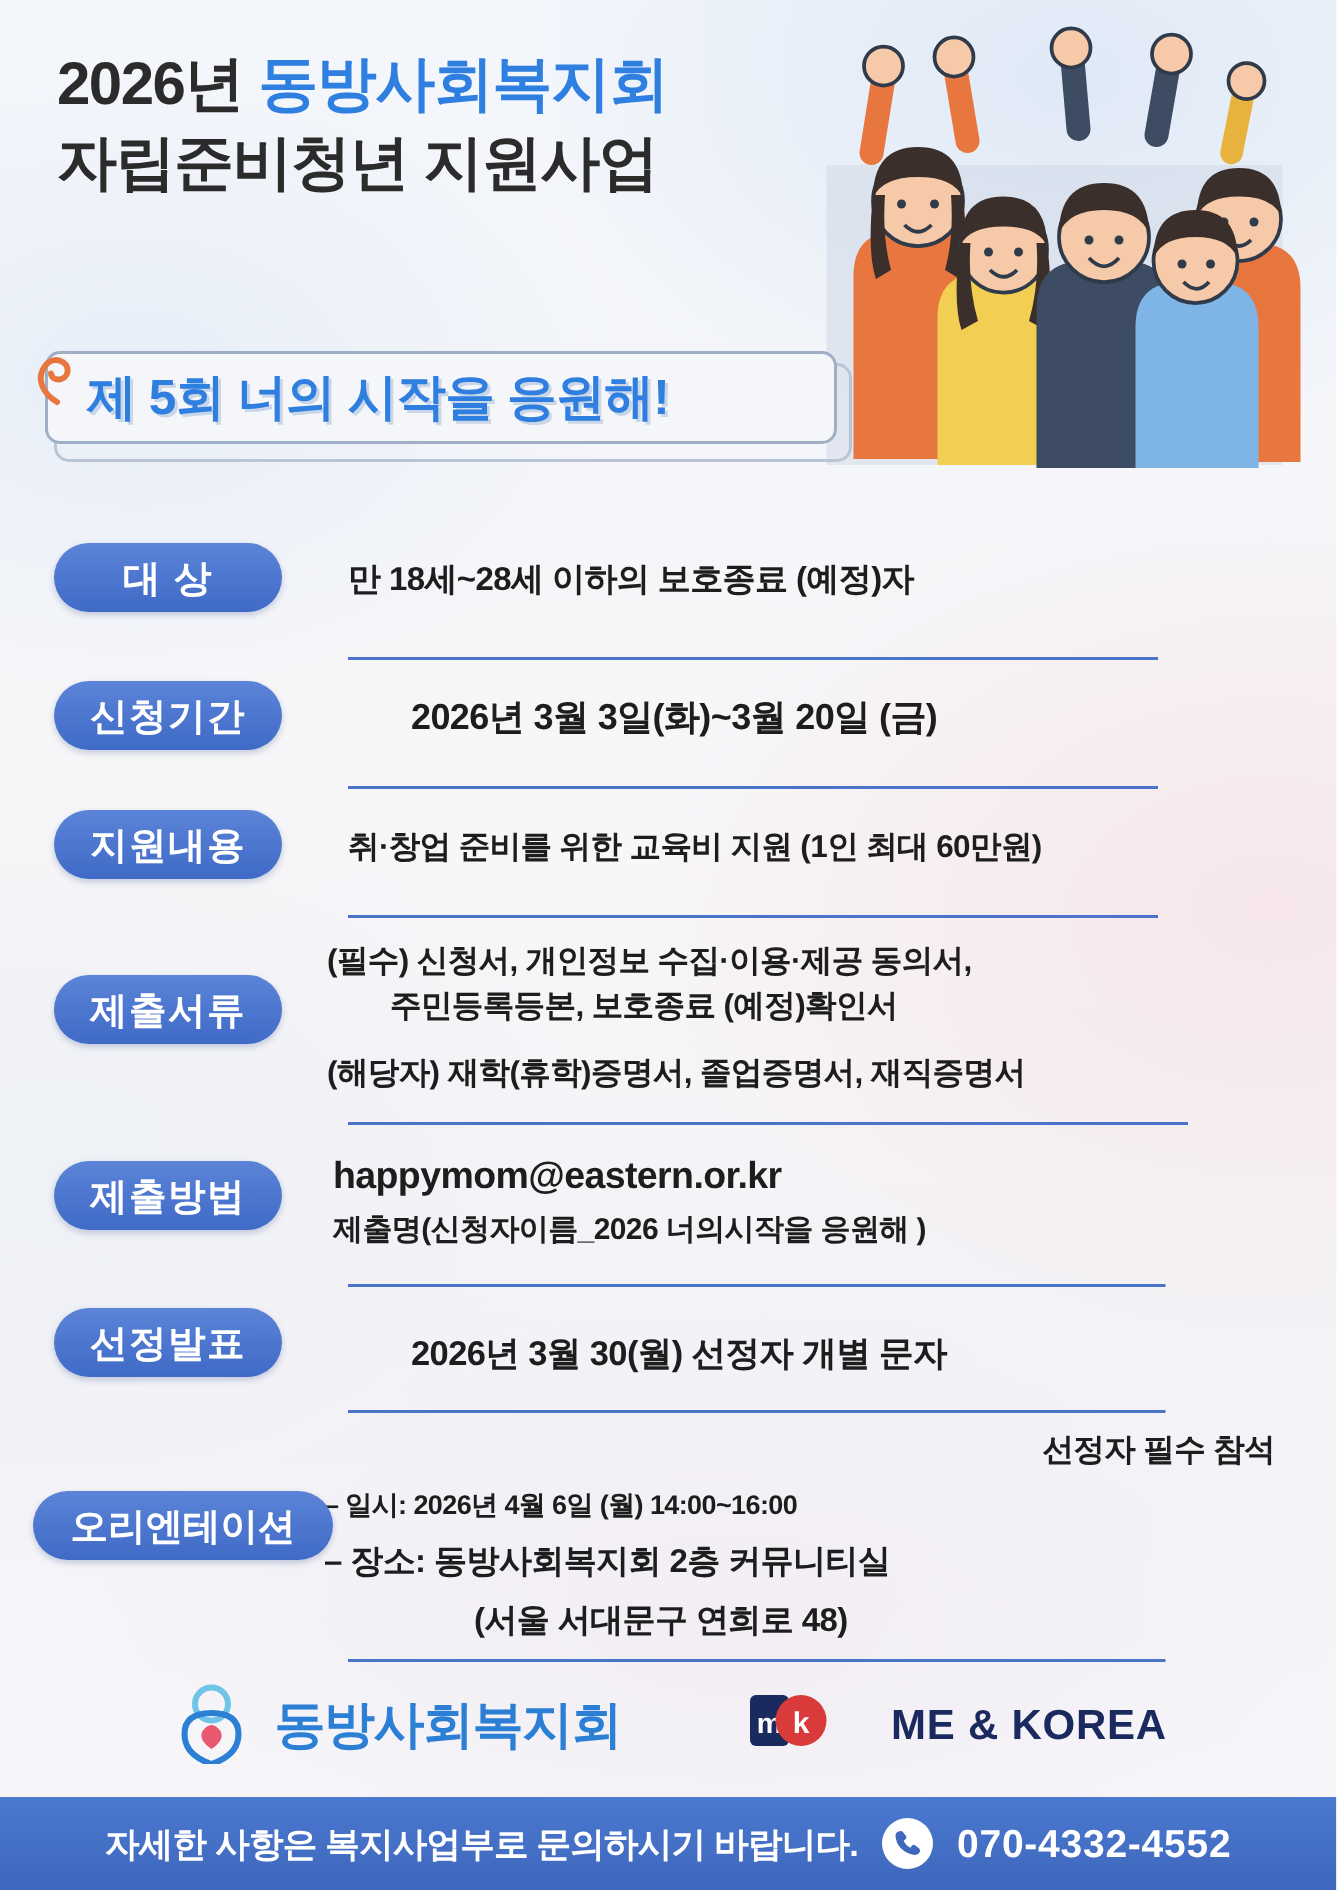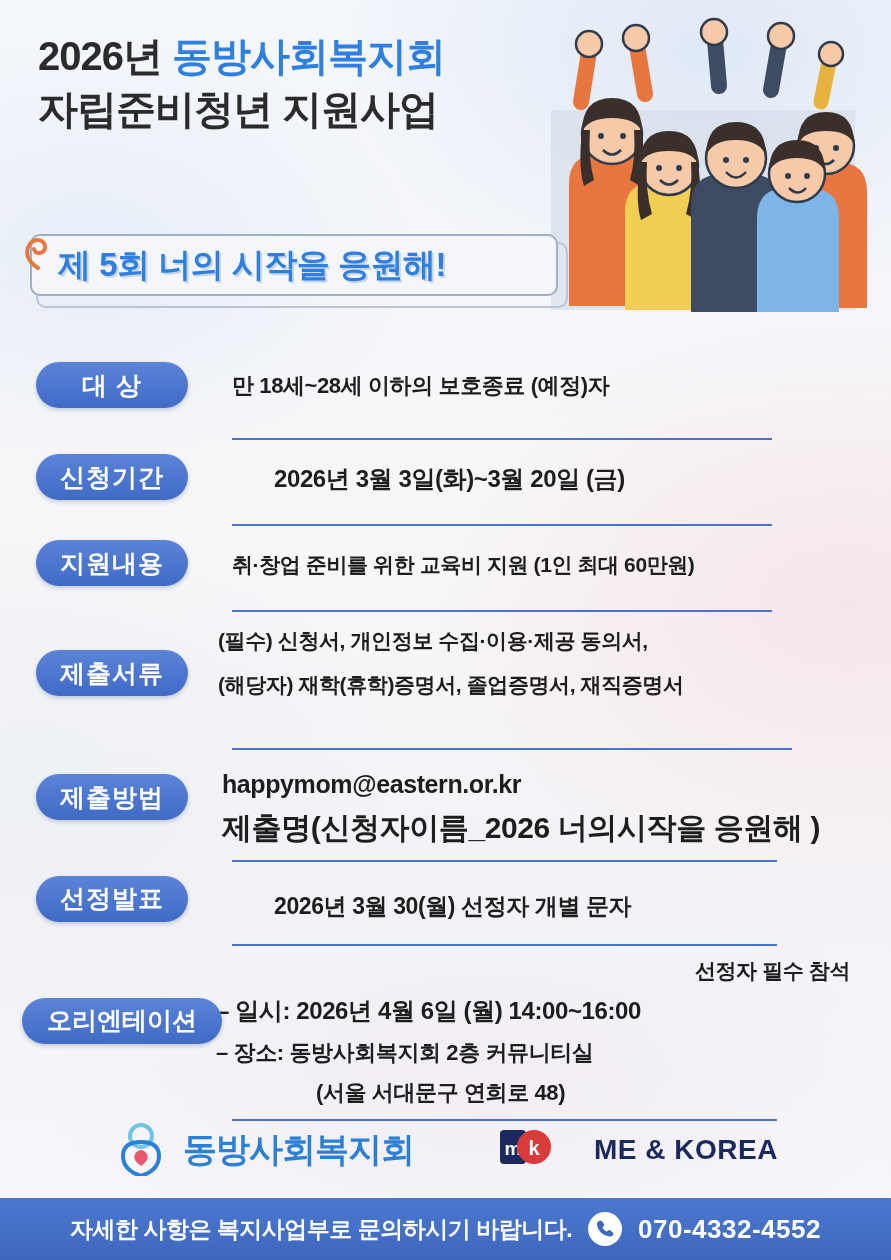--- a/index.html
+++ b/index.html
@@ -356,47 +356,48 @@
       <div class="content" style="padding-top:24px;">
         <p style="font-size:21px;">취·창업 준비를 위한 교육비 지원 (1인 최대 60만원)</p>
       </div>
     </div>
     <div class="divider" style="margin-top:12px;"></div>
 
     <div class="row" style="min-height:128px;">
       <div class="pill" style="top:38px;">제출서류</div>
       <div class="content" style="padding-top:14px; margin-left:218px; width:650px;">
         <p style="font-size:21px;">(필수)  신청서, 개인정보 수집·이용·제공 동의서,</p>
+        <p class="indent" style="font-size:21px;">주민등록등본,   보호종료 (예정)확인서</p>
         <p style="font-size:21px; margin-top:14px;">(해당자) 재학(휴학)증명서, 졸업증명서, 재직증명서</p>
       </div>
     </div>
     <div class="divider" style="margin-top:8px; width:560px;"></div>
 
     <div class="row" style="min-height:96px;">
       <div class="pill" style="top:24px;">제출방법</div>
       <div class="content" style="padding-top:16px; margin-left:222px;">
         <p style="font-size:25px;">happymom@eastern.or.kr</p>
-        <p style="font-size:30px; margin-top:4px;">제출명(신청자이름_2026 너의시작을 응원해 )</p>
+        <p style="font-size:20px; margin-top:4px;">제출명(신청자이름_2026 너의시작을 응원해 )</p>
       </div>
     </div>
     <div class="divider" style="margin-top:10px; width:545px;"></div>
 
     <div class="row" style="min-height:72px;">
       <div class="pill" style="top:14px;">선정발표</div>
       <div class="content" style="padding-top:28px;">
         <p class="indent" style="font-size:23px;">2026년 3월  30(월) 선정자 개별 문자</p>
       </div>
     </div>
     <div class="divider" style="margin-top:10px; width:545px;"></div>
 
     <div class="row" style="min-height:148px;">
       <div class="pill wide" style="top:52px;">오리엔테이션</div>
       <div class="content" style="padding-top:10px; margin-left:232px; width:640px;">
         <p style="font-size:21px;text-align:right;">선정자 필수 참석</p>
-        <p style="font-size:24px; margin-top:8px; margin-left:-16px;">– 일시: 2026년 4월 6일 (월) 14:00~16:00</p>
+        <p style="font-size:18px; margin-top:8px; margin-left:-16px;">– 일시: 2026년 4월 6일 (월) 14:00~16:00</p>
         <p style="font-size:22px; margin-top:8px; margin-left:-16px;">– 장소: 동방사회복지회 2층 커뮤니티실</p>
         <p class="indent2" style="font-size:22px; margin-top:8px;">(서울 서대문구 연희로 48)</p>
       </div>
     </div>
     <div class="divider" style="margin-top:10px; width:545px;"></div>
 
   </div>
 
   <div class="footer-logos">
     <div class="logo-group">

